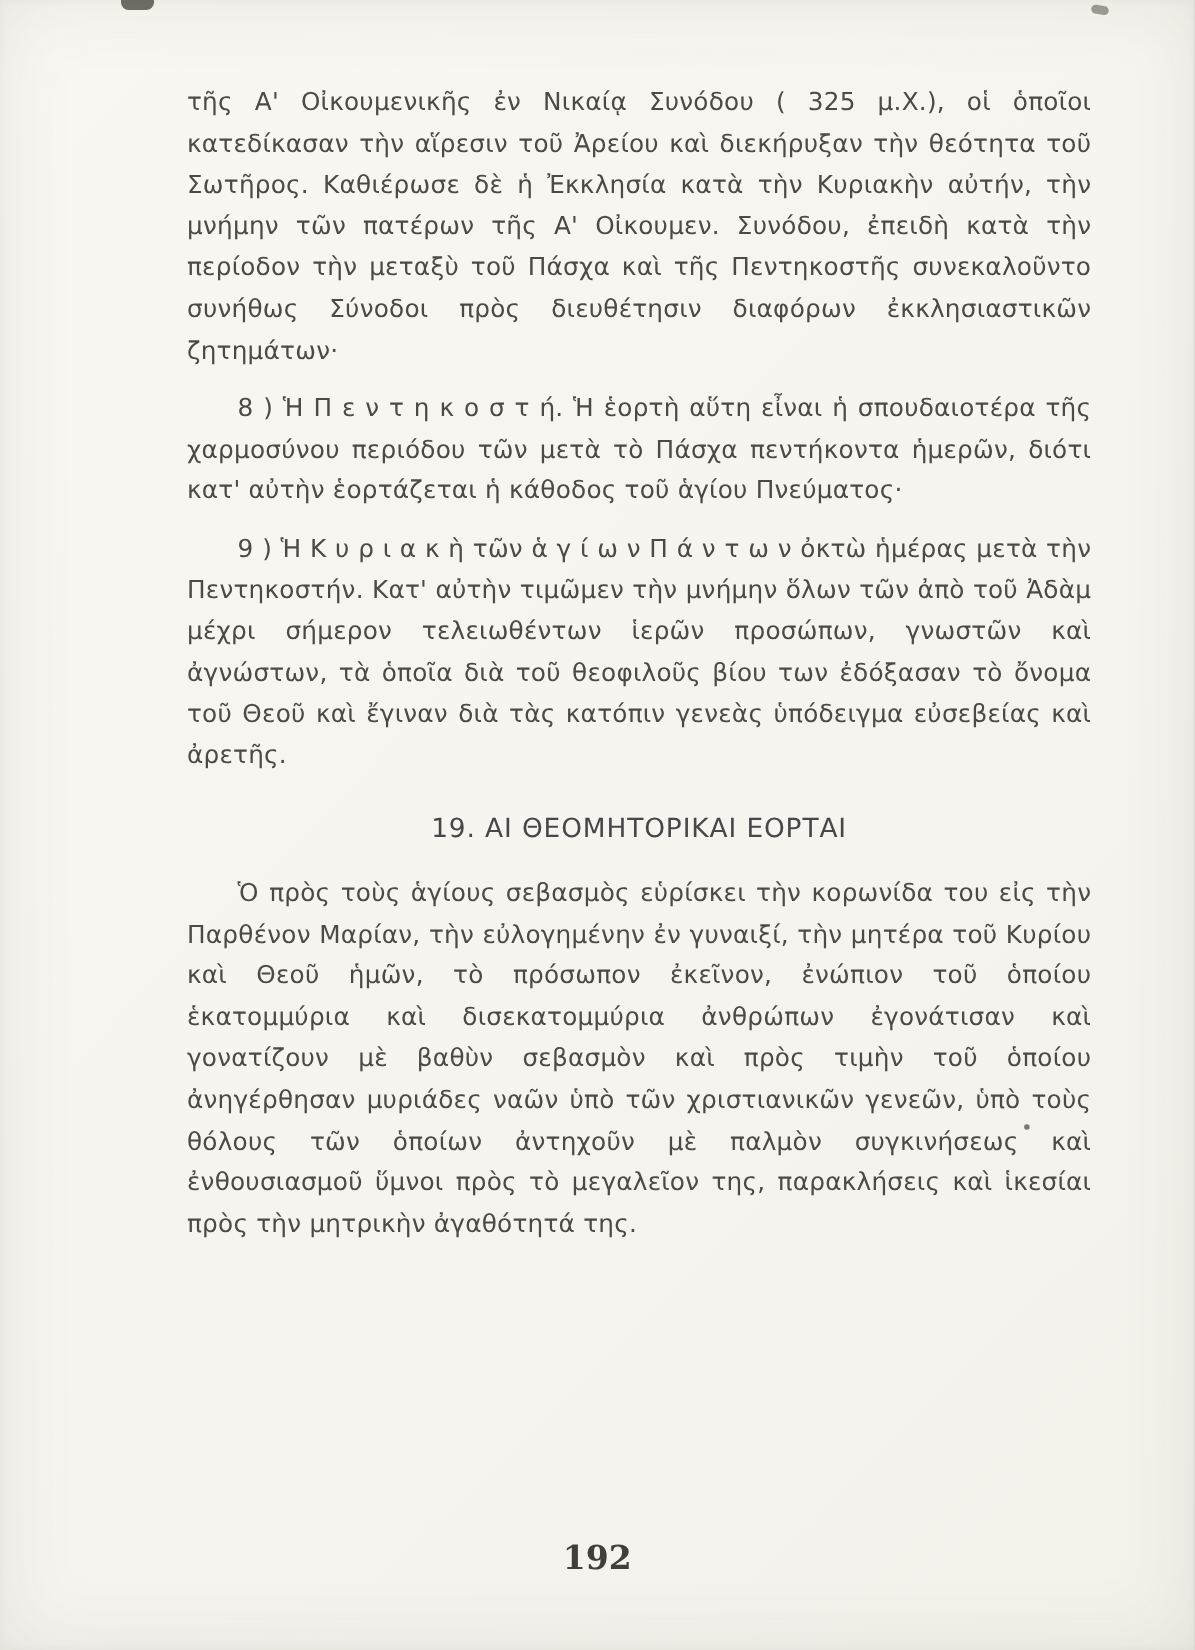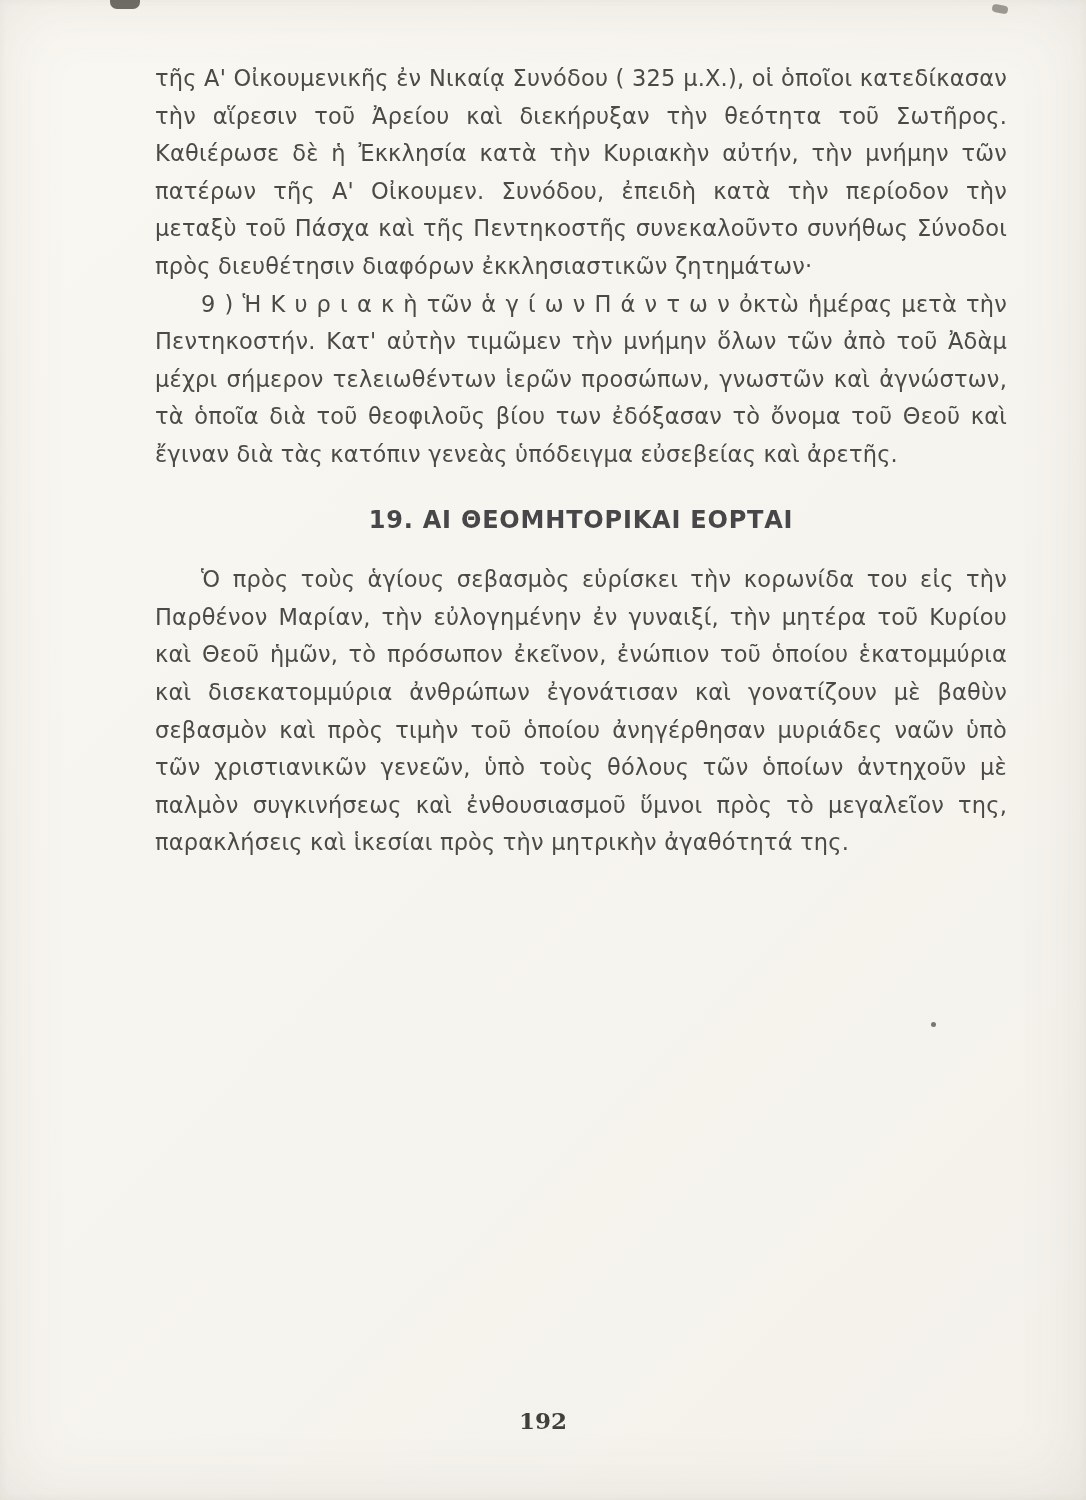--- a/index.html
+++ b/index.html
@@ -22,44 +22,44 @@
     left: 155px;
     top: 60px;
     width: 852px;
     font-size: 22.5px;
     line-height: 37.6px;
     color: #4a4a47;
     text-align: justify;
     letter-spacing: 0.2px;
   }
   .para {
-    margin: 0;
+    margin: 15px;
     text-indent: 0;
   }
   .para.indent {
     text-indent: 46px;
   }
   .section-heading {
     margin: 28px 0 22px 0;
     text-align: center;
     text-indent: 0;
     font-size: 24px;
-    font-weight: 700;
+    font-weight: 400;
     letter-spacing: 0.8px;
     color: #474749;
   }
   .page-number {
     position: absolute;
     left: 0;
     right: 0;
     bottom: 66px;
     text-align: center;
     font-family: "DejaVu Serif", "Liberation Serif", serif;
     font-weight: bold;
-    font-size: 23px;
+    font-size: 30px;
     color: #3f3f3c;
   }
   
   .speck-top-left {
     position: absolute;
     top: 0;
     left: 110px;
     width: 30px;
     height: 9px;
     background: #57544c;
@@ -92,20 +92,21 @@
 <body>
 
 <div class="scan-page">
 
   <span class="speck-top-left"></span>
   <span class="speck-top-right"></span>
   <span class="speck-heading-dot"></span>
 
   <div class="text-column">
     <p class="para">τῆς Α' Οἰκουμενικῆς ἐν Νικαίᾳ Συνόδου ( 325 μ.Χ.), οἱ ὁποῖοι κατεδίκασαν τὴν αἵρεσιν τοῦ Ἀρείου καὶ διεκήρυξαν τὴν θεότητα τοῦ Σωτῆρος. Καθιέρωσε δὲ ἡ Ἐκκλησία κατὰ τὴν Κυριακὴν αὐτήν, τὴν μνήμην τῶν πατέρων τῆς Α' Οἰκουμεν. Συνόδου, ἐπειδὴ κατὰ τὴν περίοδον τὴν μεταξὺ τοῦ Πάσχα καὶ τῆς Πεντηκοστῆς συνεκαλοῦντο συνήθως Σύνοδοι πρὸς διευθέτησιν διαφόρων ἐκκλησιαστικῶν ζητημάτων·</p>
+    <p class="para indent">8 ) Ἡ Π ε ν τ η κ ο σ τ ή. Ἡ ἑορτὴ αὕτη εἶναι ἡ σπουδαιοτέρα τῆς χαρμοσύνου περιόδου τῶν μετὰ τὸ Πάσχα πεντήκοντα ἡμερῶν, διότι κατ' αὐτὴν ἑορτάζεται ἡ κάθοδος τοῦ ἁγίου Πνεύματος·</p>
     <p class="para indent">9 ) Ἡ Κ υ ρ ι α κ ὴ τῶν ἁ γ ί ω ν Π ά ν τ ω ν ὀκτὼ ἡμέρας μετὰ τὴν Πεντηκοστήν. Κατ' αὐτὴν τιμῶμεν τὴν μνήμην ὅλων τῶν ἀπὸ τοῦ Ἀδὰμ μέχρι σήμερον τελειωθέντων ἱερῶν προσώπων, γνωστῶν καὶ ἀγνώστων, τὰ ὁποῖα διὰ τοῦ θεοφιλοῦς βίου των ἐδόξασαν τὸ ὄνομα τοῦ Θεοῦ καὶ ἔγιναν διὰ τὰς κατόπιν γενεὰς ὑπόδειγμα εὐσεβείας καὶ ἀρετῆς.</p>
     <h2 class="section-heading">19. ΑΙ ΘΕΟΜΗΤΟΡΙΚΑΙ ΕΟΡΤΑΙ</h2>
     <p class="para indent">Ὁ πρὸς τοὺς ἁγίους σεβασμὸς εὑρίσκει τὴν κορωνίδα του εἰς τὴν Παρθένον Μαρίαν, τὴν εὐλογημένην ἐν γυναιξί, τὴν μητέρα τοῦ Κυρίου καὶ Θεοῦ ἡμῶν, τὸ πρόσωπον ἐκεῖνον, ἐνώπιον τοῦ ὁποίου ἑκατομμύρια καὶ δισεκατομμύρια ἀνθρώπων ἐγονάτισαν καὶ γονατίζουν μὲ βαθὺν σεβασμὸν καὶ πρὸς τιμὴν τοῦ ὁποίου ἀνηγέρθησαν μυριάδες ναῶν ὑπὸ τῶν  χριστιανικῶν γενεῶν, ὑπὸ τοὺς θόλους τῶν ὁποίων ἀντηχοῦν μὲ παλμὸν συγκινήσεως καὶ ἐνθουσιασμοῦ ὕμνοι πρὸς τὸ μεγαλεῖον της, παρακλήσεις καὶ ἱκεσίαι πρὸς τὴν μητρικὴν ἀγαθότητά της.</p>
   </div>
 
   <div class="page-number">192</div>
 
 </div>
 
 </body></html>

